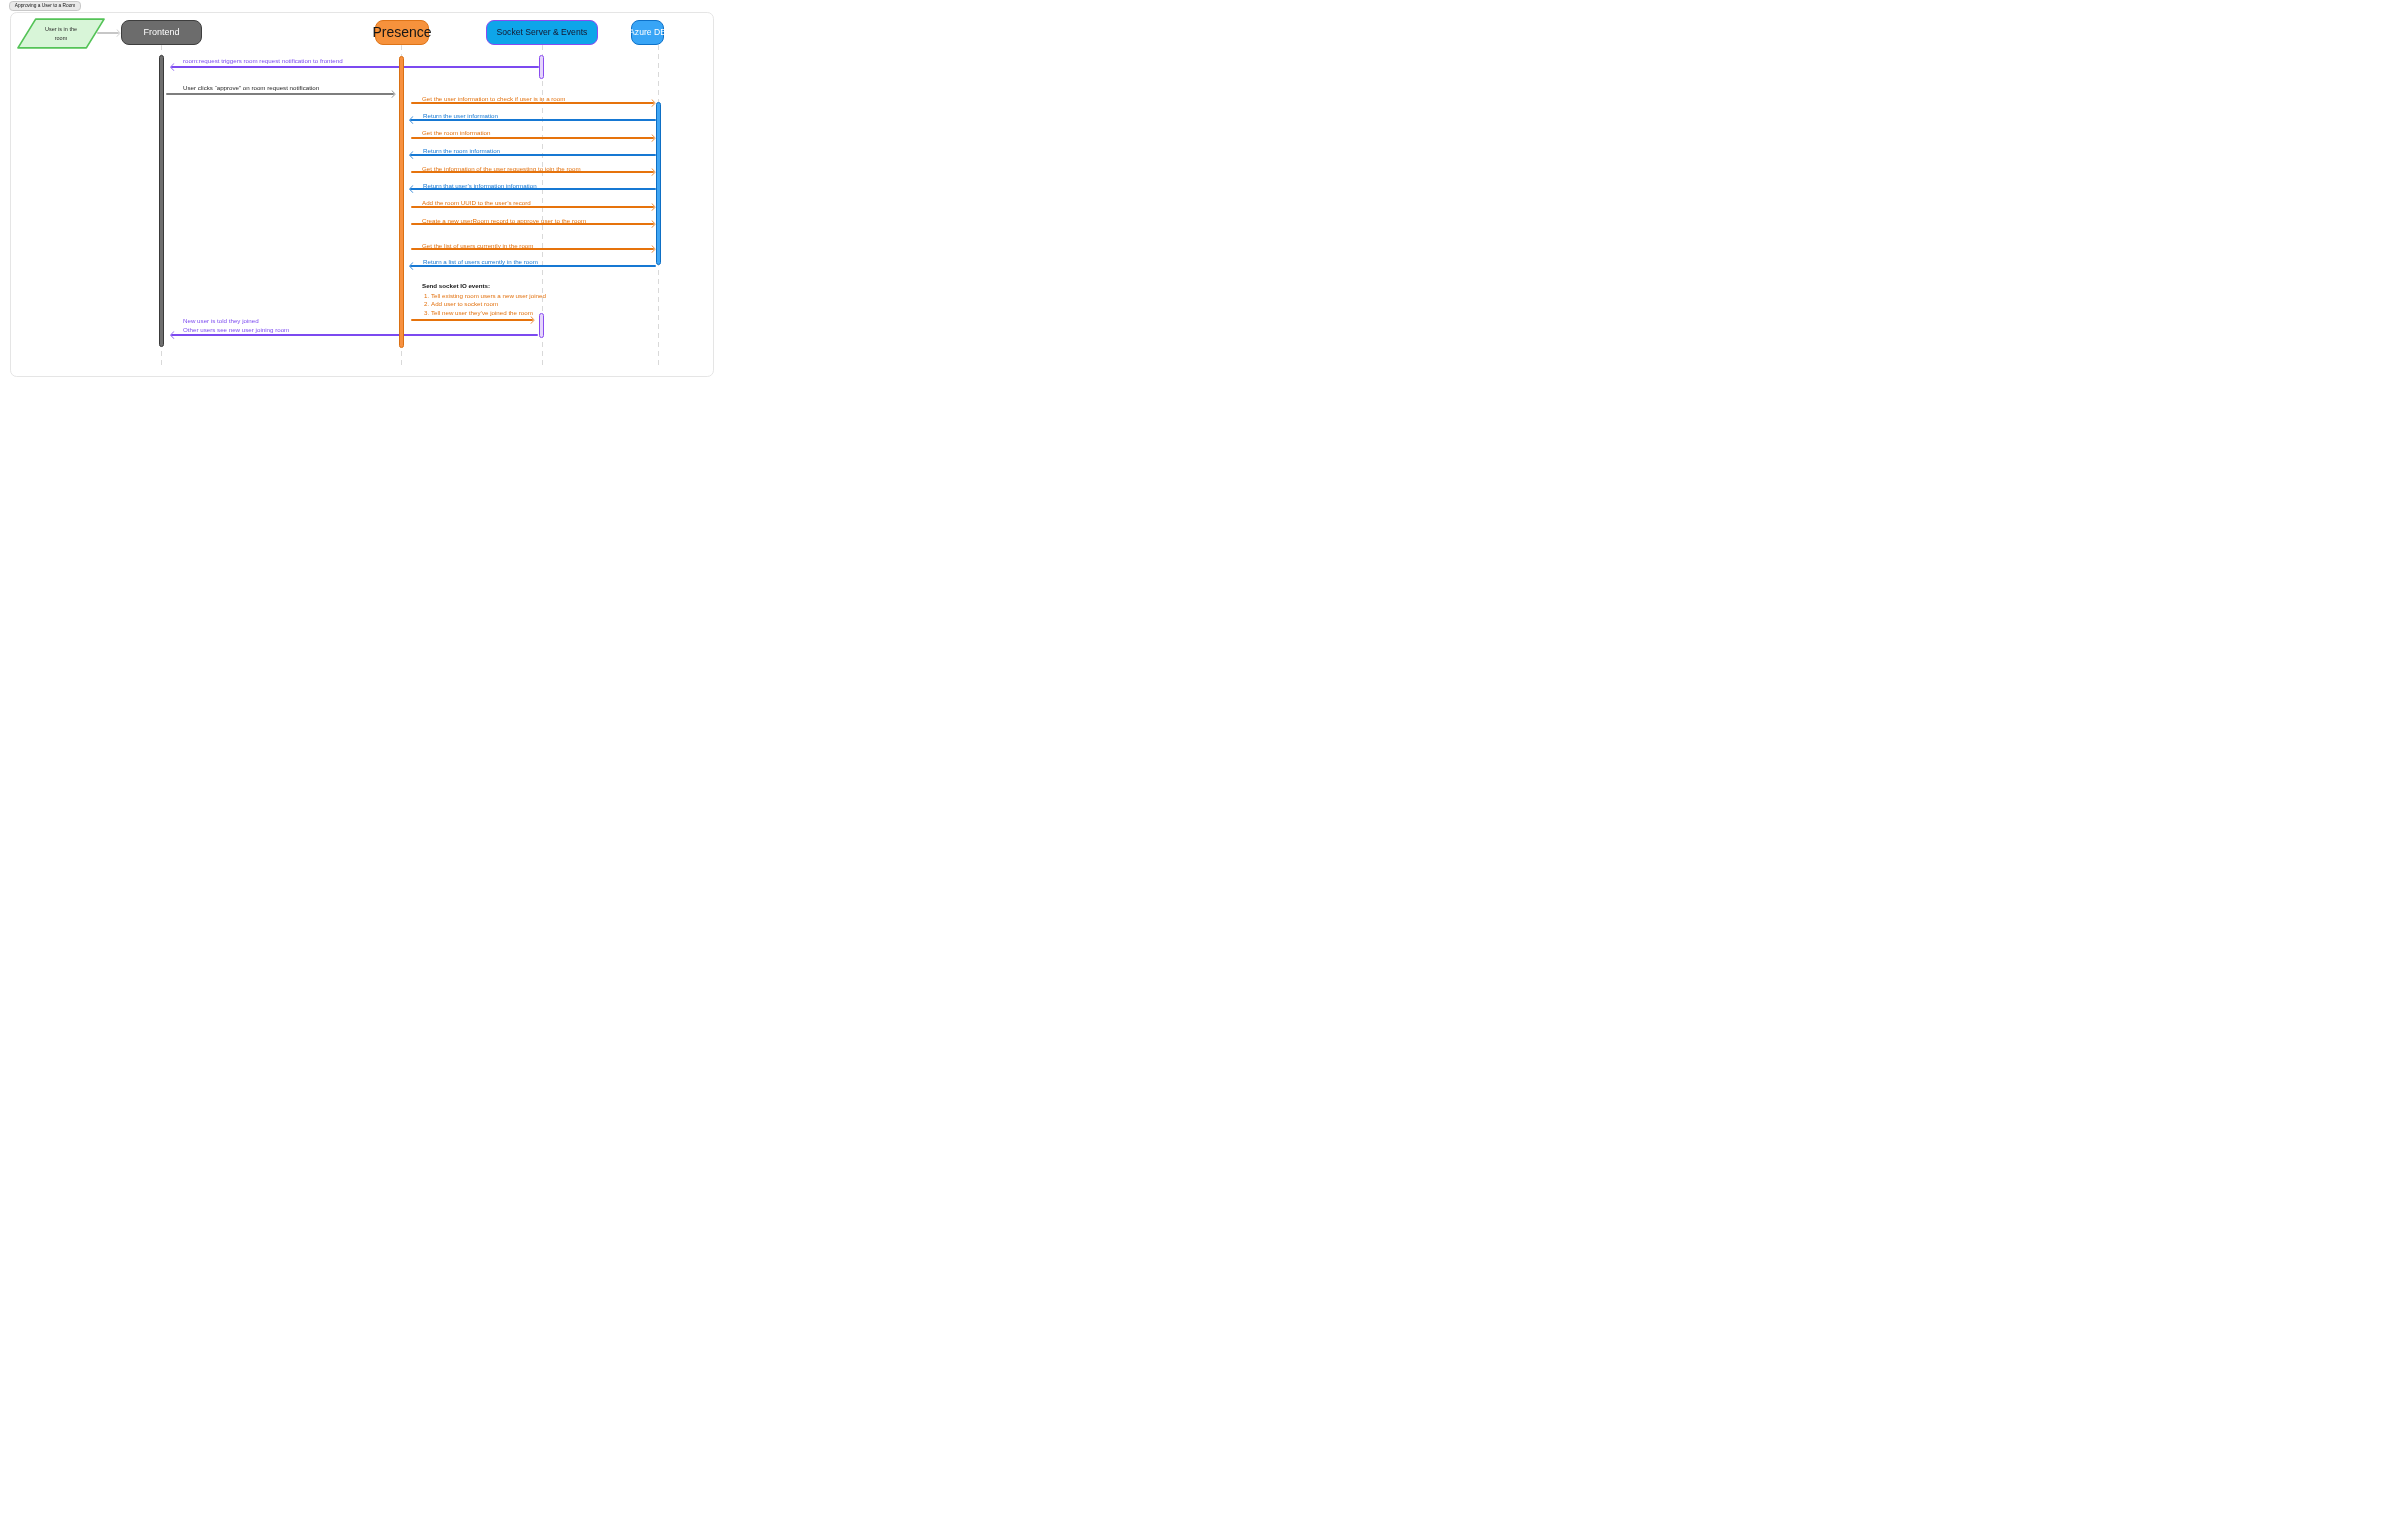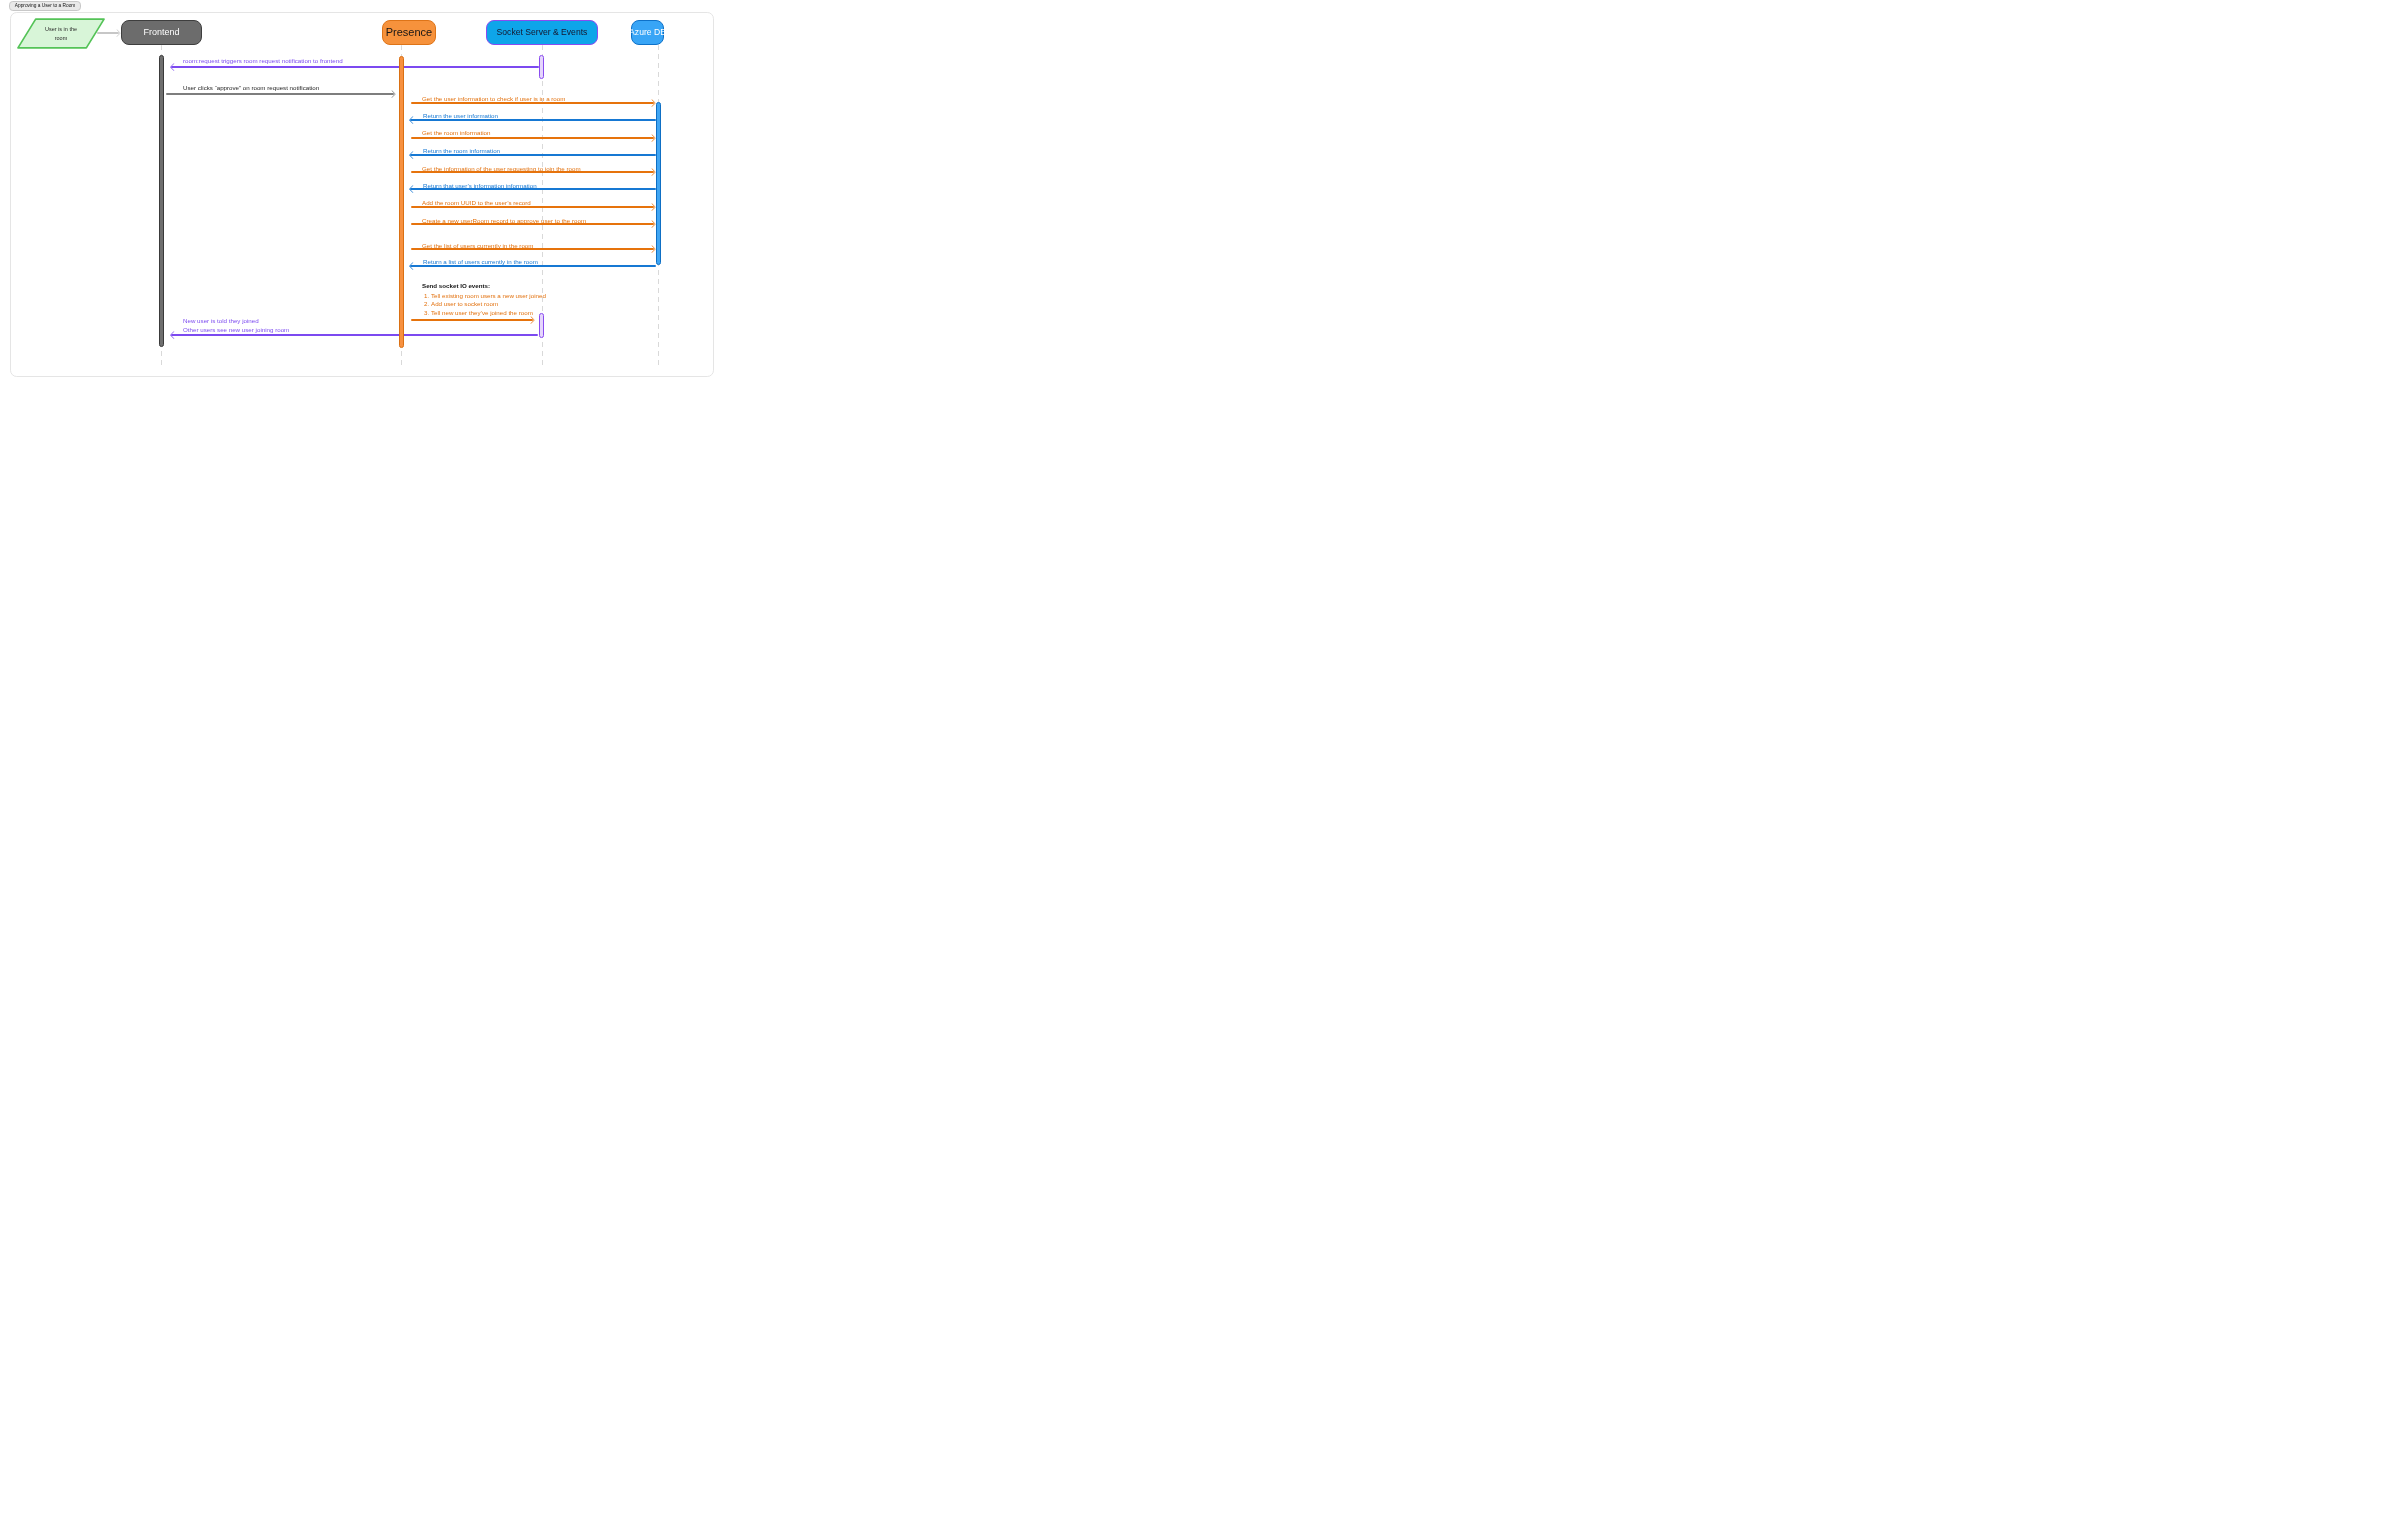--- a/index.html
+++ b/index.html
@@ -11,21 +11,21 @@
         background:#fff;border:1px solid #e5e5e5;border-radius:6.7px;}
 
   .title-pill{position:absolute;left:9px;top:1.4px;height:7.7px;line-height:7.7px;
         padding:0 4.8px;background:#e9e9e9;border:0.5px solid #c8c8c8;border-radius:3.8px;
         font-size:4.8px;color:#111;white-space:nowrap;z-index:10;}
 
   
   .actor{position:absolute;top:20px;height:24.5px;display:flex;align-items:center;justify-content:center;
         border-radius:8px;box-sizing:border-box;z-index:6;white-space:nowrap;}
   .actor.frontend{left:121px;width:81px;background:#6c6c6c;border:1.2px solid #3e3e3e;color:#fff;font-size:9px;}
-  .actor.presence{left:375px;width:54px;background:#f6923c;border:1.2px solid #de7418;color:#161616;font-size:11px;margin-left:7px;}
+  .actor.presence{left:375px;width:54px;background:#f6923c;border:1.2px solid #de7418;color:#161616;font-size:14px;}
   .actor.socket{left:486px;width:112px;background:#0ea5e9;border:1.2px solid #8a4cf0;color:#17172e;font-size:8.6px;}
   .actor.azure{left:631px;width:33px;background:#38a5f6;border:1.2px solid #0e71c8;color:#fff;font-size:8.6px;}
 
   
   .start-node{position:absolute;left:17px;top:18px;width:88px;height:31px;z-index:6;}
   .start-label{position:absolute;left:17px;top:18px;width:88px;height:31px;display:flex;
         align-items:center;justify-content:center;z-index:7;}
   .start-label span{display:block;width:44px;text-align:center;font-size:5.5px;line-height:9px;color:#2b2b2b;}
 
   

